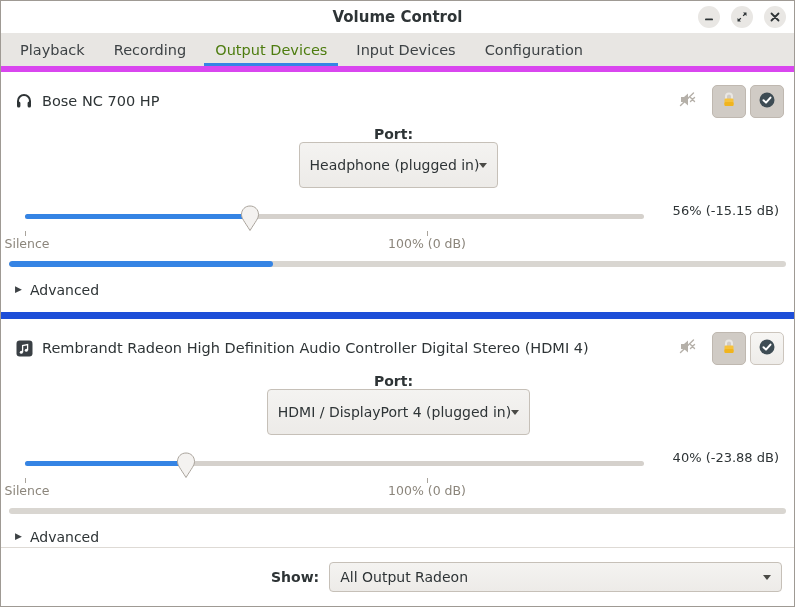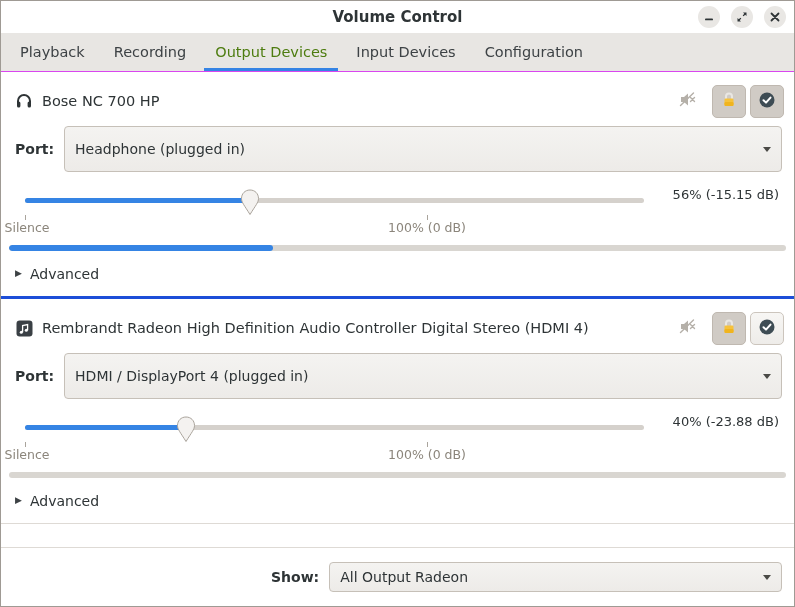--- a/index.html
+++ b/index.html
@@ -20,51 +20,51 @@
     font-weight:bold; font-size:15px; color:#2e3436;
   }
   .win-buttons { margin-left:auto; display:flex; gap:11px; padding-right:8px; z-index:2; }
   .win-btn {
     width:22px; height:22px; border-radius:50%; background:#e9e7e4;
     display:flex; align-items:center; justify-content:center; border:none; cursor:default;
   }
   .win-btn svg { display:block; }
   
   .tabbar {
-    height:39px; background:#e8e6e3; border-bottom:1px solid #d946ef;
+    height:39px; background:#e8e6e3; border-bottom:6px solid #d946ef;
     display:flex; align-items:stretch; padding-left:8px; flex:0 0 auto;
   }
   .tab {
     display:flex; align-items:center; padding:0 11px; margin-right:7px;
     font-size:14.5px; color:#3d4245; position:relative; cursor:default;
   }
   .tab.active { color:#4d7c0f; }
   .tab.active::after {
     content:""; position:absolute; left:0; right:0; bottom:0; height:3px; background:#3584e4;
   }
   
   .content { flex:1 1 auto; background:#fff; overflow:hidden; }
   .device { padding:12px 0 14px 0; }
-  .device + .device { border-top:3px solid #1d4ed8; }
+  .device + .device { border-top:7px solid #1d4ed8; }
   .dev-header { display:flex; align-items:center; height:34px; padding:0 10px 0 14px; }
   .dev-icon { width:18px; height:18px; margin-right:9px; flex:0 0 auto; display:flex; align-items:center; justify-content:center; }
   .dev-name { font-size:14.5px; color:#2e3436; white-space:nowrap; }
   .dev-actions { margin-left:auto; display:flex; align-items:center; gap:4px; }
   .mute-btn {
     width:30px; height:32px; background:transparent; border:none;
     display:flex; align-items:center; justify-content:center; margin-right:6px;
   }
   .sq-btn {
     width:34px; height:33px; border-radius:5px; border:1px solid #ccc5bd;
     background:linear-gradient(#f7f6f4,#eeece9);
     display:flex; align-items:center; justify-content:center; cursor:default;
   }
   .sq-btn.pressed { background:#d0cbc5; border-color:#bfb8b0; }
   
-  .port-row { display:flex; align-items:center; margin-top:8px; padding:0 12px 0 14px; }
+  .port-row { display:flex; align-items:center; margin-top:8px; padding:0 12px 0 14px;flex-direction:column; }
   .port-label { font-weight:bold; font-size:14px; margin-right:10px; color:#2e3436; }
   .select {
     flex:1 1 auto; height:46px; border:1px solid #c6c0b8; border-radius:4px;
     background:linear-gradient(#f4f3f1,#edebe8);
     display:flex; align-items:center; padding:0 10px; font-size:14px; color:#2e3436;
     position:relative; cursor:default;
   }
   .select .caret {
     margin-left:auto; width:0; height:0;
     border-left:4.5px solid transparent; border-right:4.5px solid transparent;

